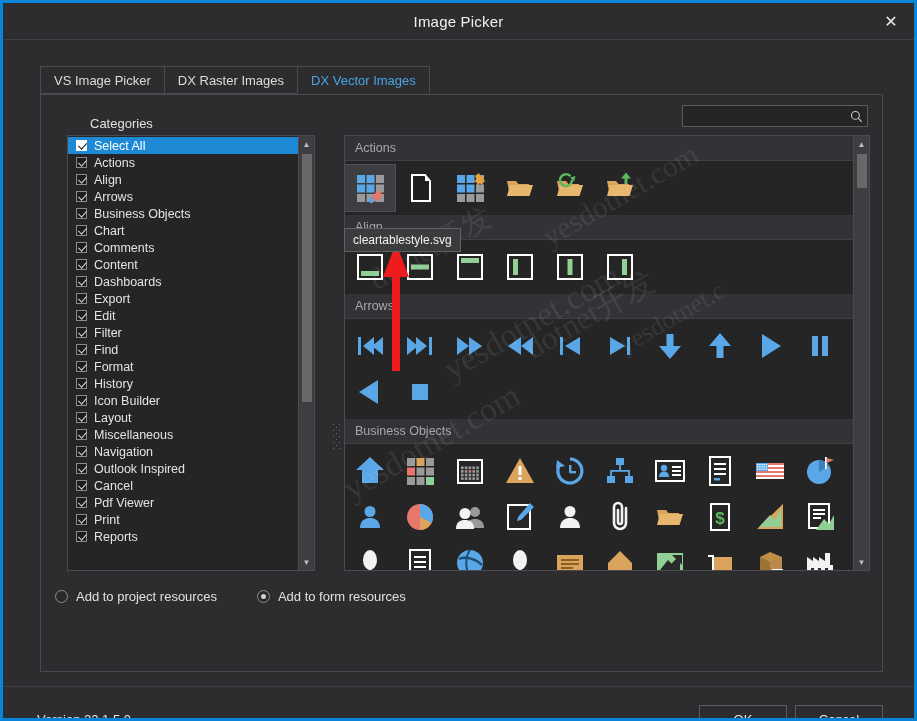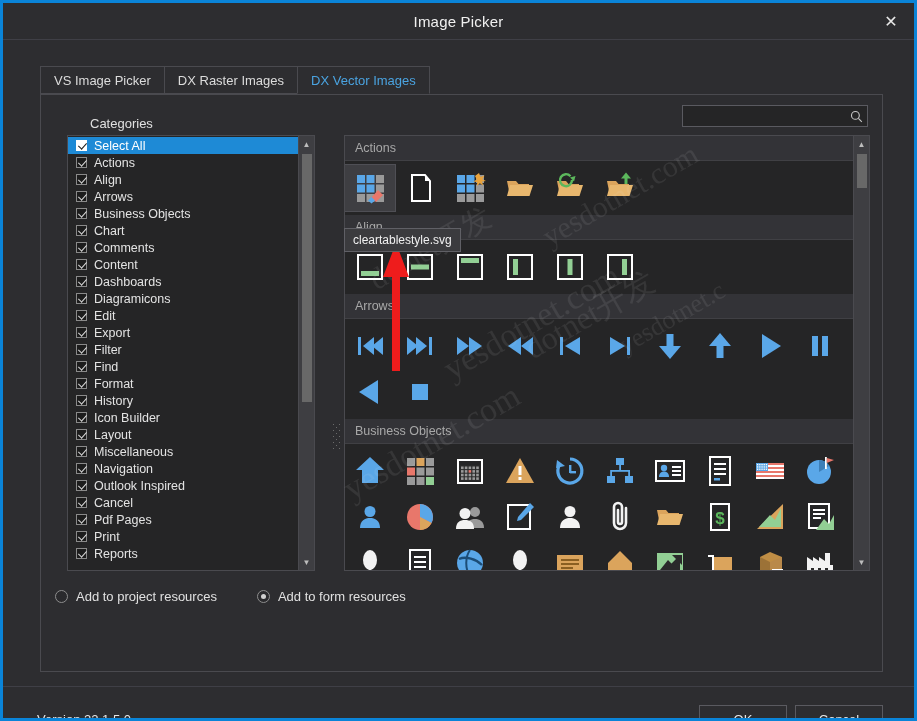--- a/index.html
+++ b/index.html
@@ -421,32 +421,28 @@
             <div class="cat-item">
               <span class="cb"></span>
               <span>Content</span>
             </div>
             <div class="cat-item">
               <span class="cb"></span>
               <span>Dashboards</span>
             </div>
             <div class="cat-item">
               <span class="cb"></span>
-              <span>Diagramicons</span>
+              <span>Export</span>
             </div>
             <div class="cat-item">
               <span class="cb"></span>
               <span>Edit</span>
             </div>
             <div class="cat-item">
               <span class="cb"></span>
-              <span>Export</span>
-            </div>
-            <div class="cat-item">
-              <span class="cb"></span>
               <span>Filter</span>
             </div>
             <div class="cat-item">
               <span class="cb"></span>
               <span>Find</span>
             </div>
             <div class="cat-item">
               <span class="cb"></span>
               <span>Format</span>
             </div>
@@ -473,21 +469,21 @@
             <div class="cat-item">
               <span class="cb"></span>
               <span>Outlook Inspired</span>
             </div>
             <div class="cat-item">
               <span class="cb"></span>
               <span>Cancel</span>
             </div>
             <div class="cat-item">
               <span class="cb"></span>
-              <span>Pdf Pages</span>
+              <span>Pdf Viewer</span>
             </div>
             <div class="cat-item">
               <span class="cb"></span>
               <span>Print</span>
             </div>
             <div class="cat-item">
               <span class="cb"></span>
               <span>Reports</span>
             </div>
           </div>

